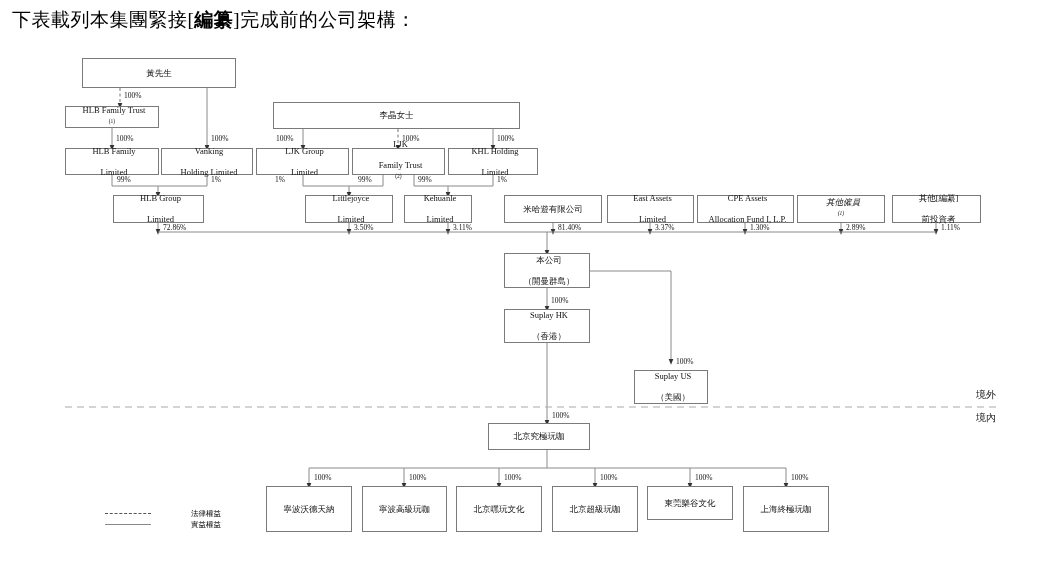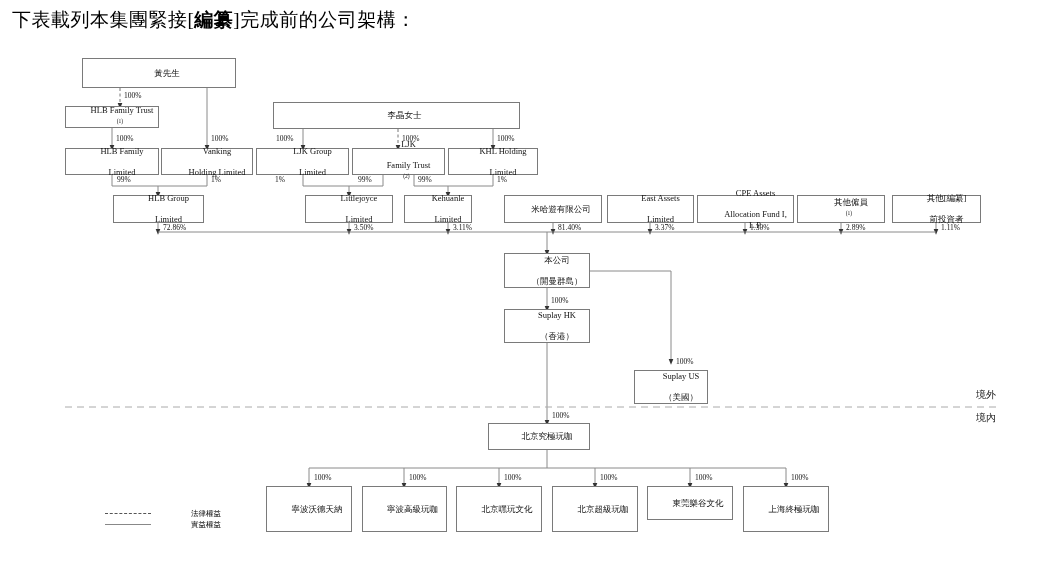--- a/index.html
+++ b/index.html
@@ -24,21 +24,20 @@
     box-sizing:border-box;
     border:1px solid #7a7a7a;
     background:#ffffff;
     display:flex;
     align-items:center;
     justify-content:center;
     text-align:center;
     font-size:8.5px;
     line-height:10.5px;
     color:#111;
-    padding-left:16px;
   }
   .box span{display:block;width:100%;padding:0 2px;}
   .box sup{font-size:5.5px;vertical-align:super;}
   .lbl{
     position:absolute;
     font-size:7.5px;
     line-height:9px;
     color:#111;
     white-space:nowrap;
   }
@@ -172,21 +171,21 @@
 </div>
 
 <div class="box" style="left:607px;top:195px;width:87px;height:28px;">
   <span><span>East Assets</span><br><span>Limited</span></span>
 </div>
 
 <div class="box" style="left:697px;top:195px;width:97px;height:28px;">
   <span><span>CPE Assets</span><br><span>Allocation Fund I, L.P.</span></span>
 </div>
 
-<div class="box" style="left:797px;top:195px;width:88px;height:28px;">
+<div class="box" style="left:797px;top:195px;width:88px;height:28px;font-style:italic;">
   <span><span>其他僱員</span><sup>(1)</sup></span>
 </div>
 
 <div class="box" style="left:892px;top:195px;width:89px;height:28px;">
   <span><span>其他[編纂]</span><br><span>前投資者</span></span>
 </div>
 
 <div class="box" style="left:504px;top:253px;width:86px;height:35px;">
   <span><span>本公司</span><br><span>（開曼群島）</span></span>
 </div>

